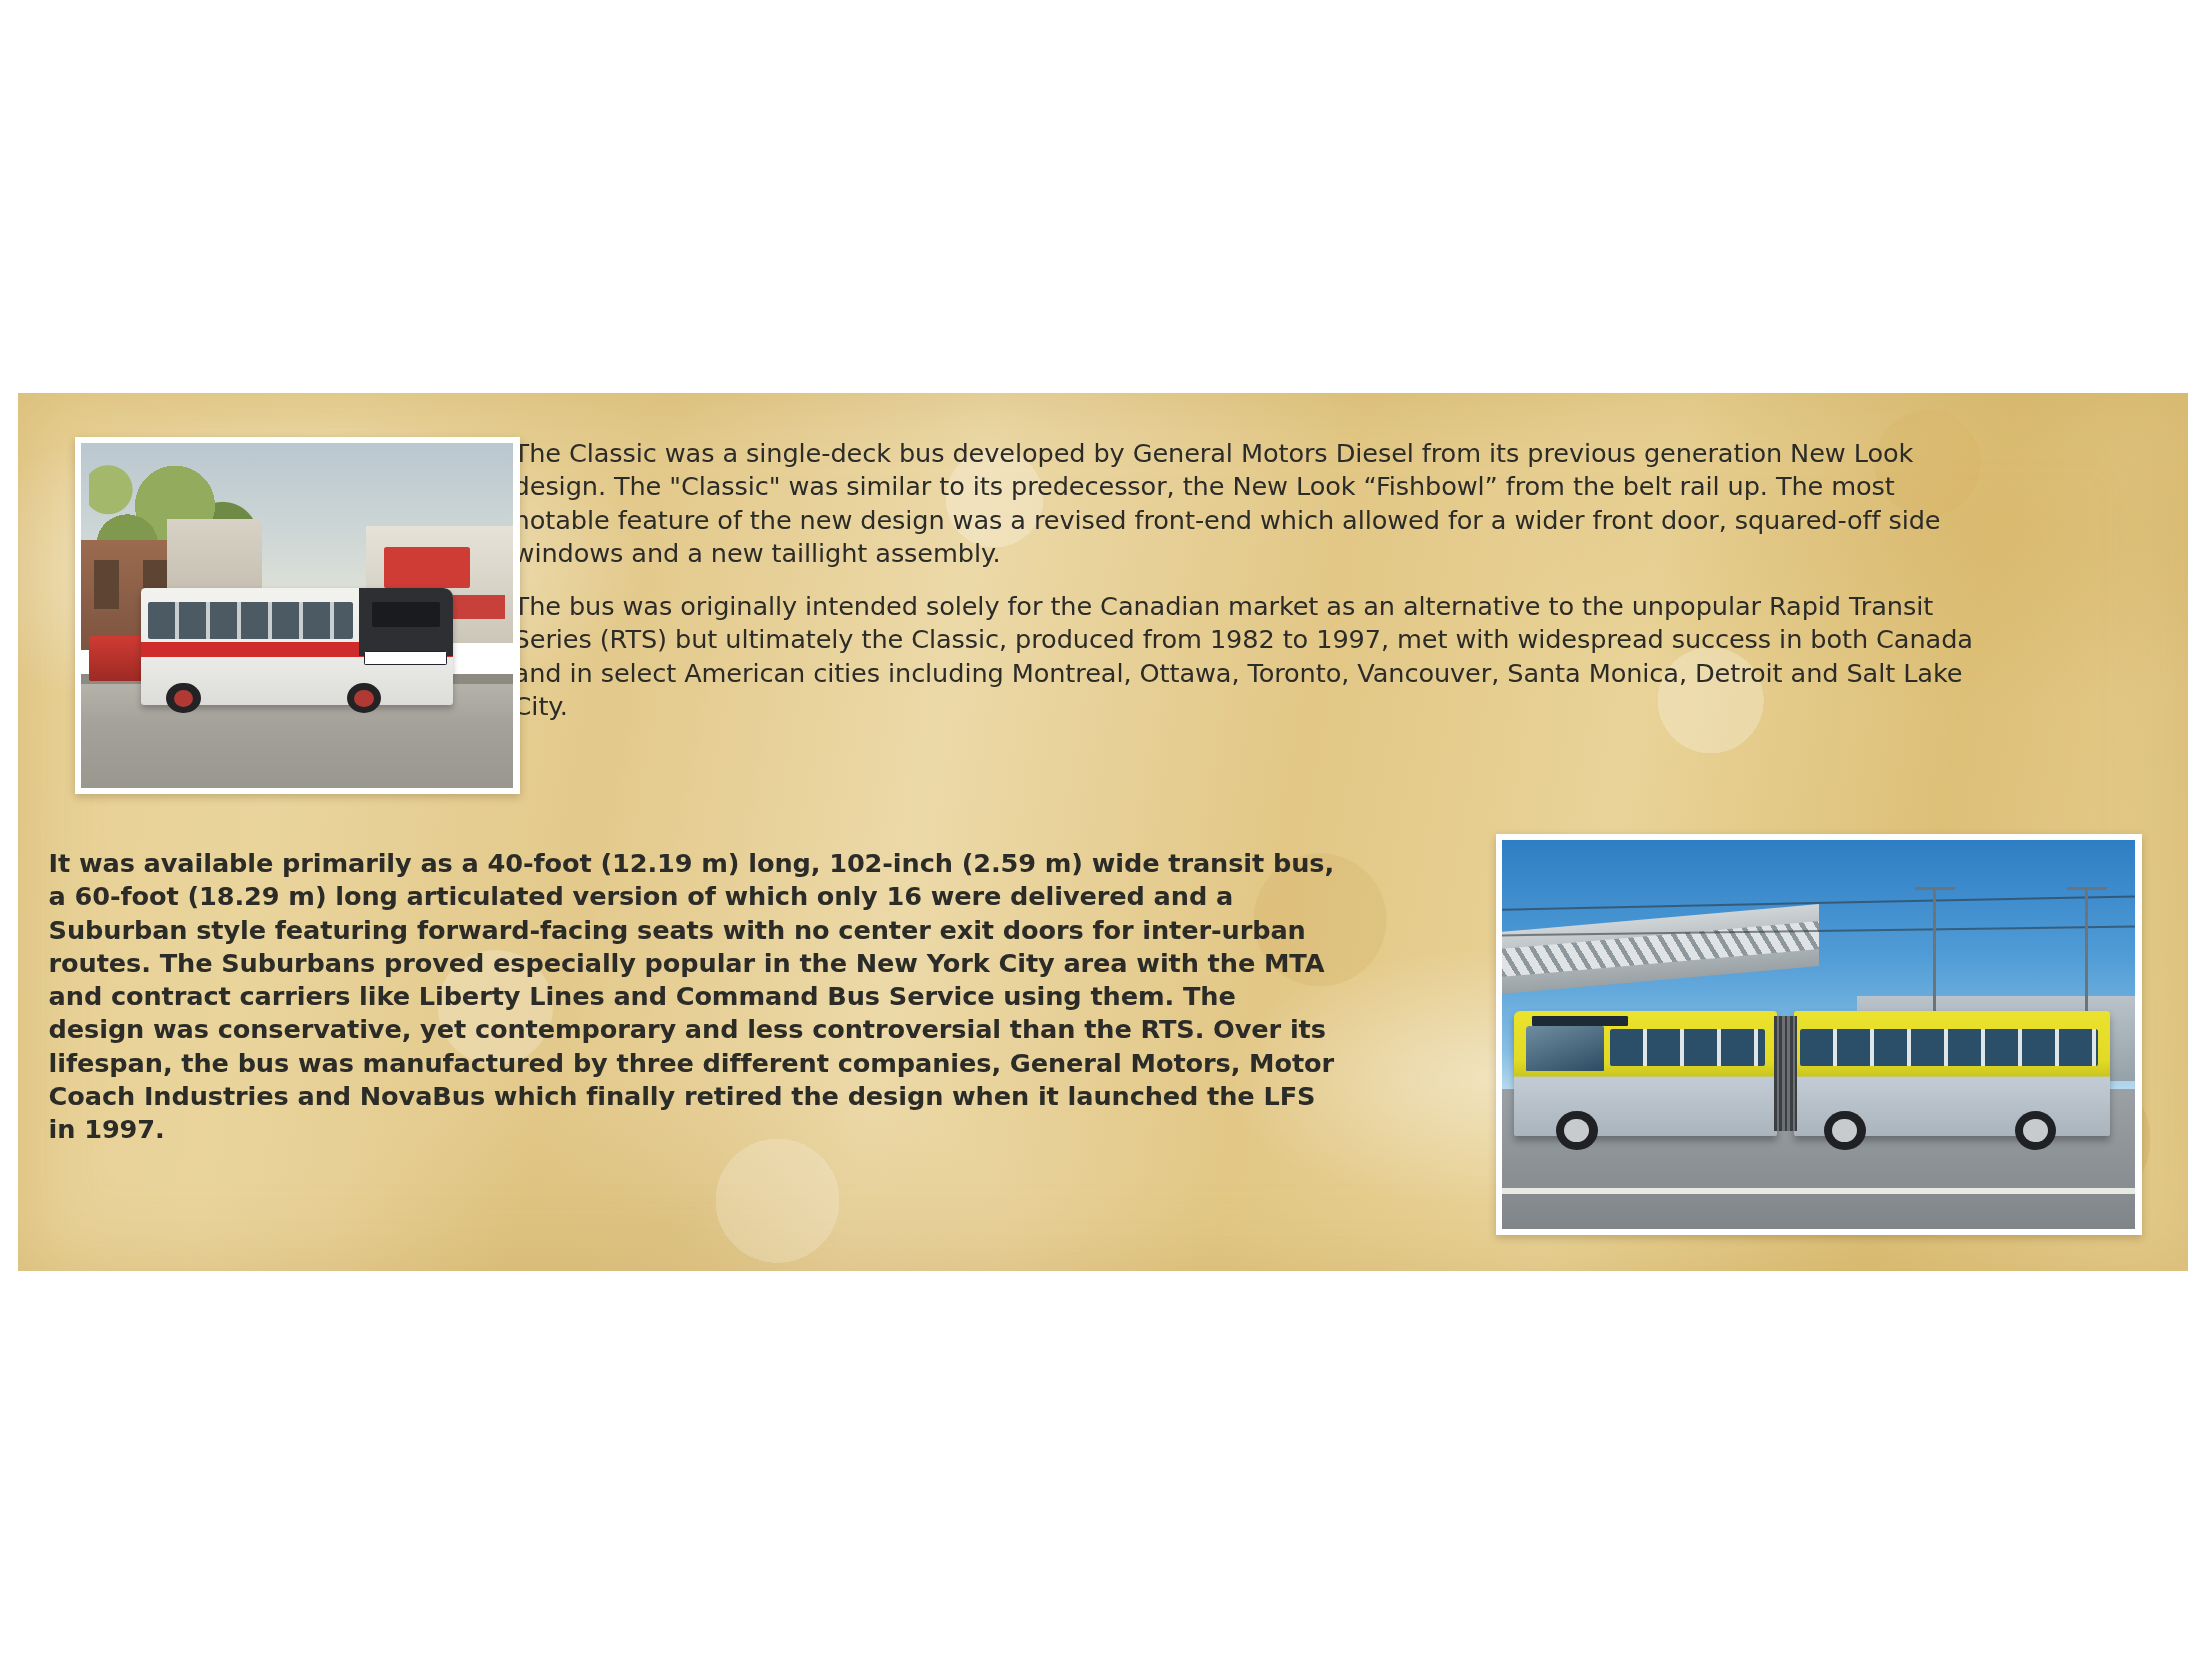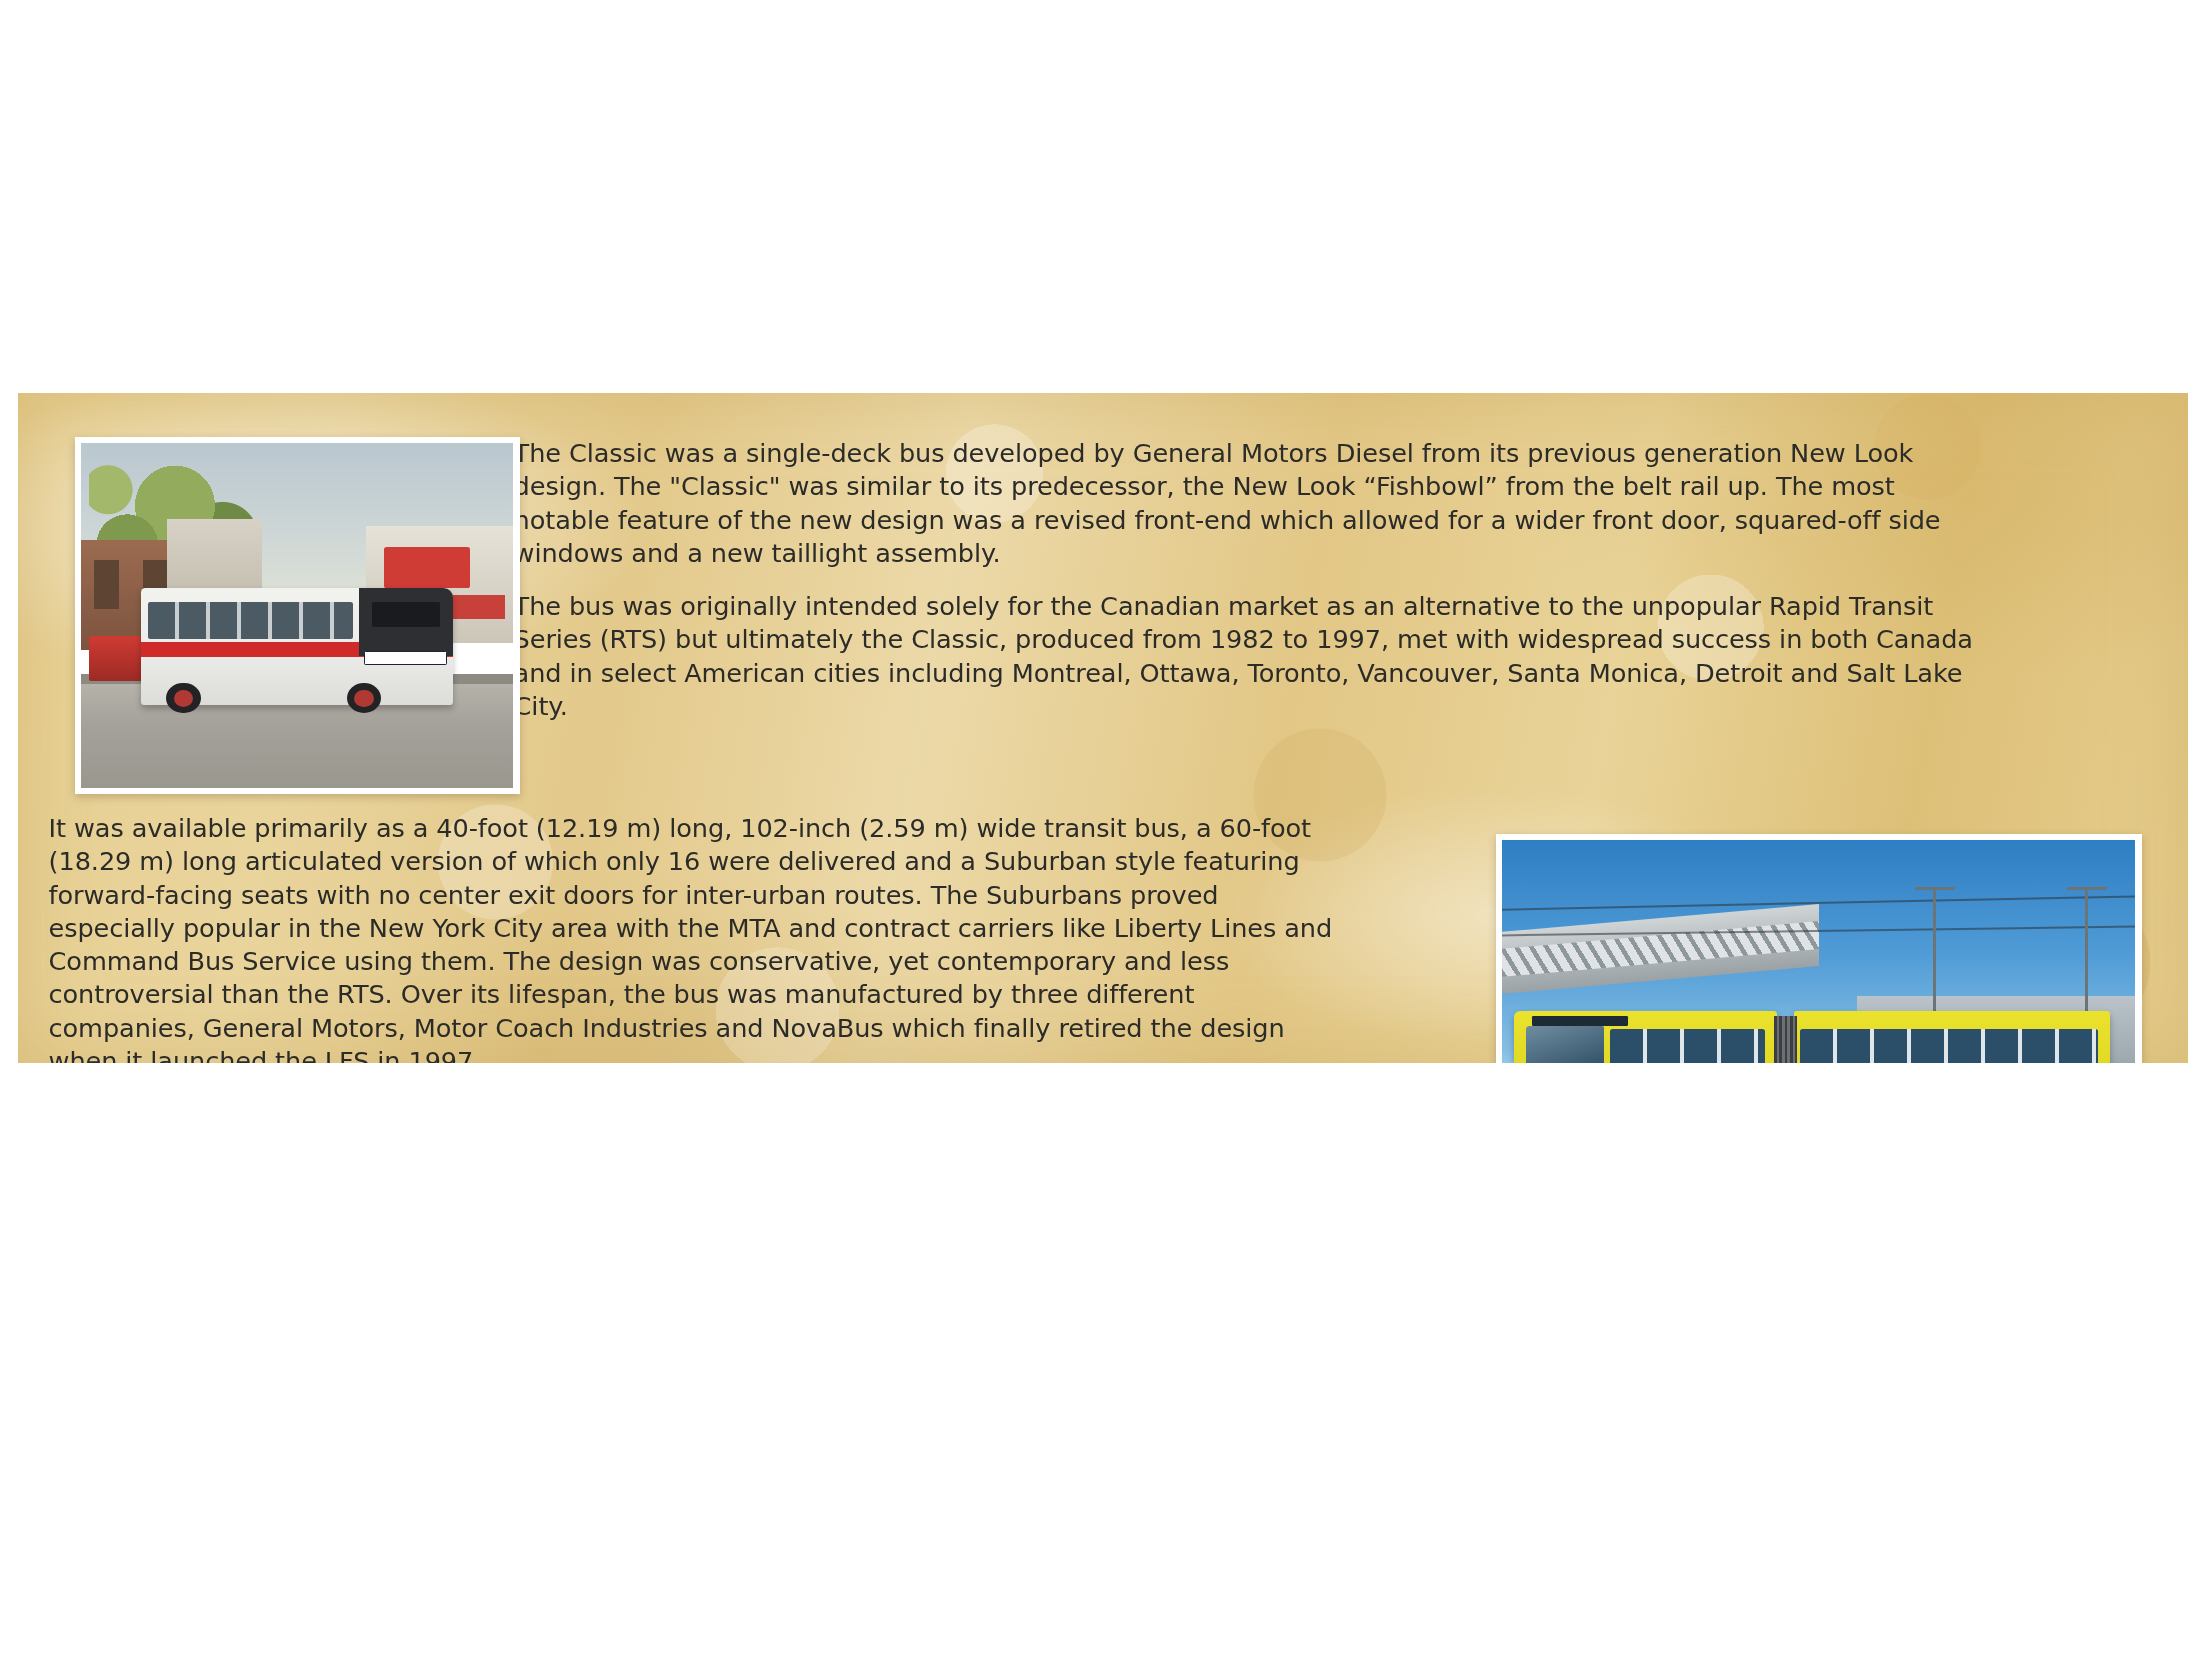--- a/index.html
+++ b/index.html
@@ -21,21 +21,21 @@
     width: 2205px;
     height: 1654px;
     background: #ffffff;
   }
 
   .panel {
     position: absolute;
     left: 17.6px;
     top: 393px;
     width: 2170px;
-    height: 670px;
+    height: 878px;
     background:
       radial-gradient(ellipse 529px 221px at 12% 20%, rgba(255,255,255,0.55), rgba(255,255,255,0) 70%),
       radial-gradient(ellipse 397px 185px at 68% 78%, rgba(255,255,255,0.40), rgba(255,255,255,0) 70%),
       radial-gradient(ellipse 662px 265px at 90% 15%, rgba(206,168,86,0.30), rgba(206,168,86,0) 70%),
       radial-gradient(ellipse 485px 229px at 30% 95%, rgba(198,160,80,0.28), rgba(198,160,80,0) 70%),
       linear-gradient(100deg, #e7cf92 0%, #e9d49c 14%, #e3c98b 28%, #ecd9a8 42%, #e2c786 58%, #e9d398 72%, #ddc078 86%, #e6cd8f 100%);
     box-shadow: inset 0 0 79px rgba(190,152,70,0.35);
     overflow: hidden;
   }
 
@@ -60,23 +60,24 @@
   .text-col-top {
     position: absolute;
     left: 496px;
     top: 44px;
     width: 1482px;
     z-index: 4;
   }
   .text-block-bottom {
     position: absolute;
     left: 31px;
-    top: 419px;
+    top: 454px;
     width: 1288px;
     z-index: 4;
+    font-weight: bold;
   }
   p.para {
     margin: 0 0 20px 0;
     color: #2b2b28;
     font-size: 25.6px;
     line-height: 1.30;
     letter-spacing: -0.1px;
     font-family: "DejaVu Sans", sans-serif;
   }
   p.para:last-child { margin-bottom: 0; }

